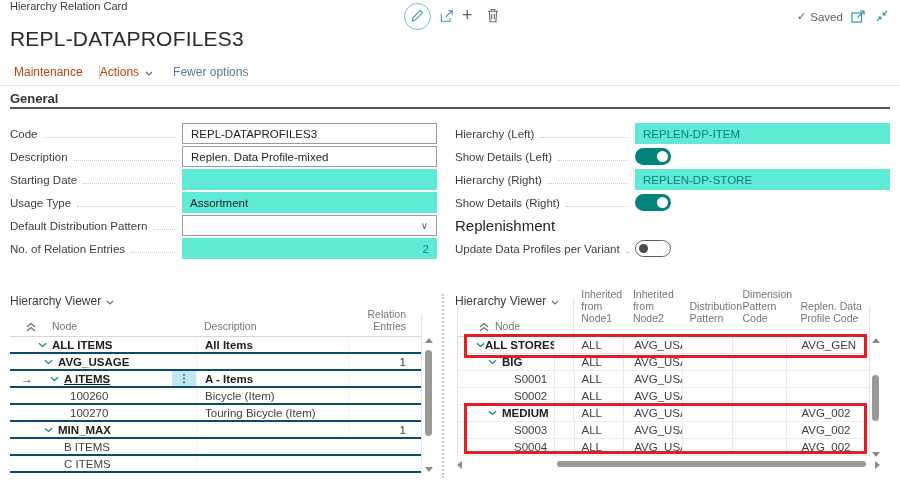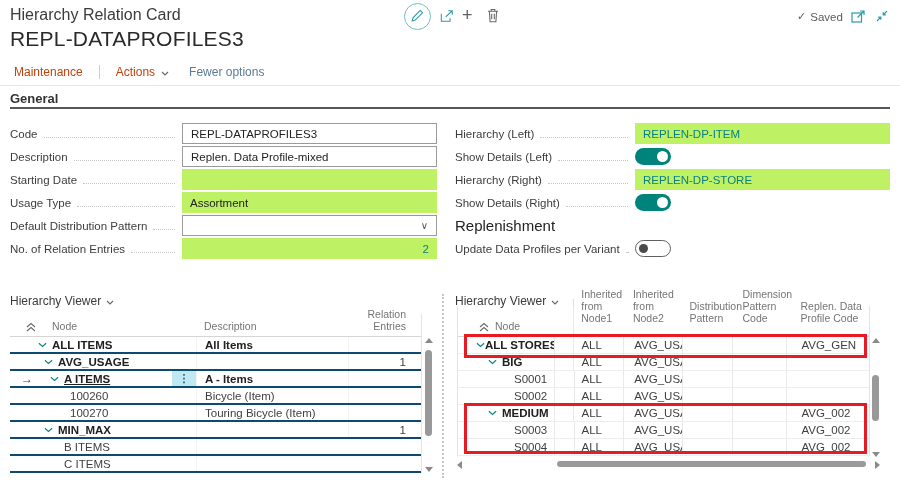--- a/index.html
+++ b/index.html
@@ -1,55 +1,55 @@
 <!DOCTYPE html>
 <html><head>
 <meta charset="utf-8">
 <style>
   *{margin:0;padding:0;box-sizing:border-box}
   html,body{width:900px;height:480px;background:#fff}
   .app{position:relative;width:900px;height:480px;background:#fff;overflow:hidden;
        font-family:"Liberation Sans",sans-serif;color:#333}
 
   
-  .caption{position:absolute;left:10px;top:6px;font-size:16px;color:#3b3b3b;white-space:nowrap}
+  .caption{position:absolute;left:10px;top:0;font-size:11px;color:#3b3b3b;white-space:nowrap}
   .title{position:absolute;left:10px;top:27px;font-size:21px;font-weight:400;color:#2a2a2a;letter-spacing:.2px}
   .edit-btn{position:absolute;left:404px;top:3px;width:27px;height:27px;border:1.4px solid #6fbfc6;border-radius:50%;
             display:flex;align-items:center;justify-content:center;cursor:pointer}
   .tb-ic{position:absolute;display:flex;align-items:center;justify-content:center;cursor:pointer}
   .ic-share{left:440px;top:9px}
   .ic-plus{left:462px;top:5px;font-size:18px;font-weight:300;color:#5f5f5f}
   .ic-trash{left:487px;top:8px}
   .saved{position:absolute;left:797px;top:10px;display:flex;align-items:center;gap:4px;font-size:11.5px;color:#5c5c5c}
   .check{color:#5c5c5c;font-size:11px}
   .ic-popout{left:851px;top:10px}
   .ic-collapse{left:876px;top:10px}
 
   
   .menubar{position:absolute;left:0;top:58px;width:900px;height:28px;border-bottom:1px solid #e7e7e7;
            display:flex;align-items:center;font-size:12px}
   .mitem{color:#c2410c;cursor:pointer}
   .m-maint{margin-left:14px}
   .mdiv{width:1px;height:14px;background:#cfcfcf;margin-left:16px}
-  .m-actions{margin-left:16px;display:flex;align-items:center;gap:6px}
+  .m-actions{display:flex;align-items:center;gap:6px}
   .m-fewer{margin-left:20px;color:#5d7b96}
 
   
   .gheading{position:absolute;left:10px;top:91px;font-size:13px;font-weight:bold;color:#333}
   .grule{position:absolute;left:10px;top:107px;width:880px;height:2px;background:#565656}
 
   .fields{position:absolute;top:122px;display:flex;flex-direction:column}
   .f-left{left:10px;width:427px}
   .f-right{left:455px;width:435px}
   .frow{height:23px;display:flex;align-items:center}
   .flabel{font-size:11.5px;color:#3d3d3d;white-space:nowrap}
   .leader{flex:1;margin:0 7px 0 6px;height:9px;border-bottom:1px dotted #c9c7c5;align-self:center}
   .fbox{width:255px;height:21px;display:flex;align-items:center;padding:0 8px;font-size:11.5px;color:#222}
   .fbox.edit{border:1px solid #9a9a9a;background:#fff}
-  .fbox.dis{background:#bef264}
+  .fbox.dis{background:#5eead4}
   .fbox .val{flex:1;white-space:nowrap;overflow:hidden}
   .ddc{color:#555;font-size:10px;line-height:10px}
   .numlink{justify-content:flex-end;color:#0b7f84}
   .tlink{color:#0b7f84}
   .fctrl{width:255px;display:flex;align-items:center}
   .toggle{width:36px;height:17px;border-radius:9px;position:relative;cursor:pointer}
   .toggle.on{background:#00837a}
   .toggle.on .knob{position:absolute;right:3px;top:3px;width:11px;height:11px;border-radius:50%;background:#fff}
   .toggle.off{border:1px solid #5f5f5f;background:#fff}
   .toggle.off .knob{position:absolute;left:3px;top:3px;width:9px;height:9px;border-radius:50%;background:#4a4a4a}

